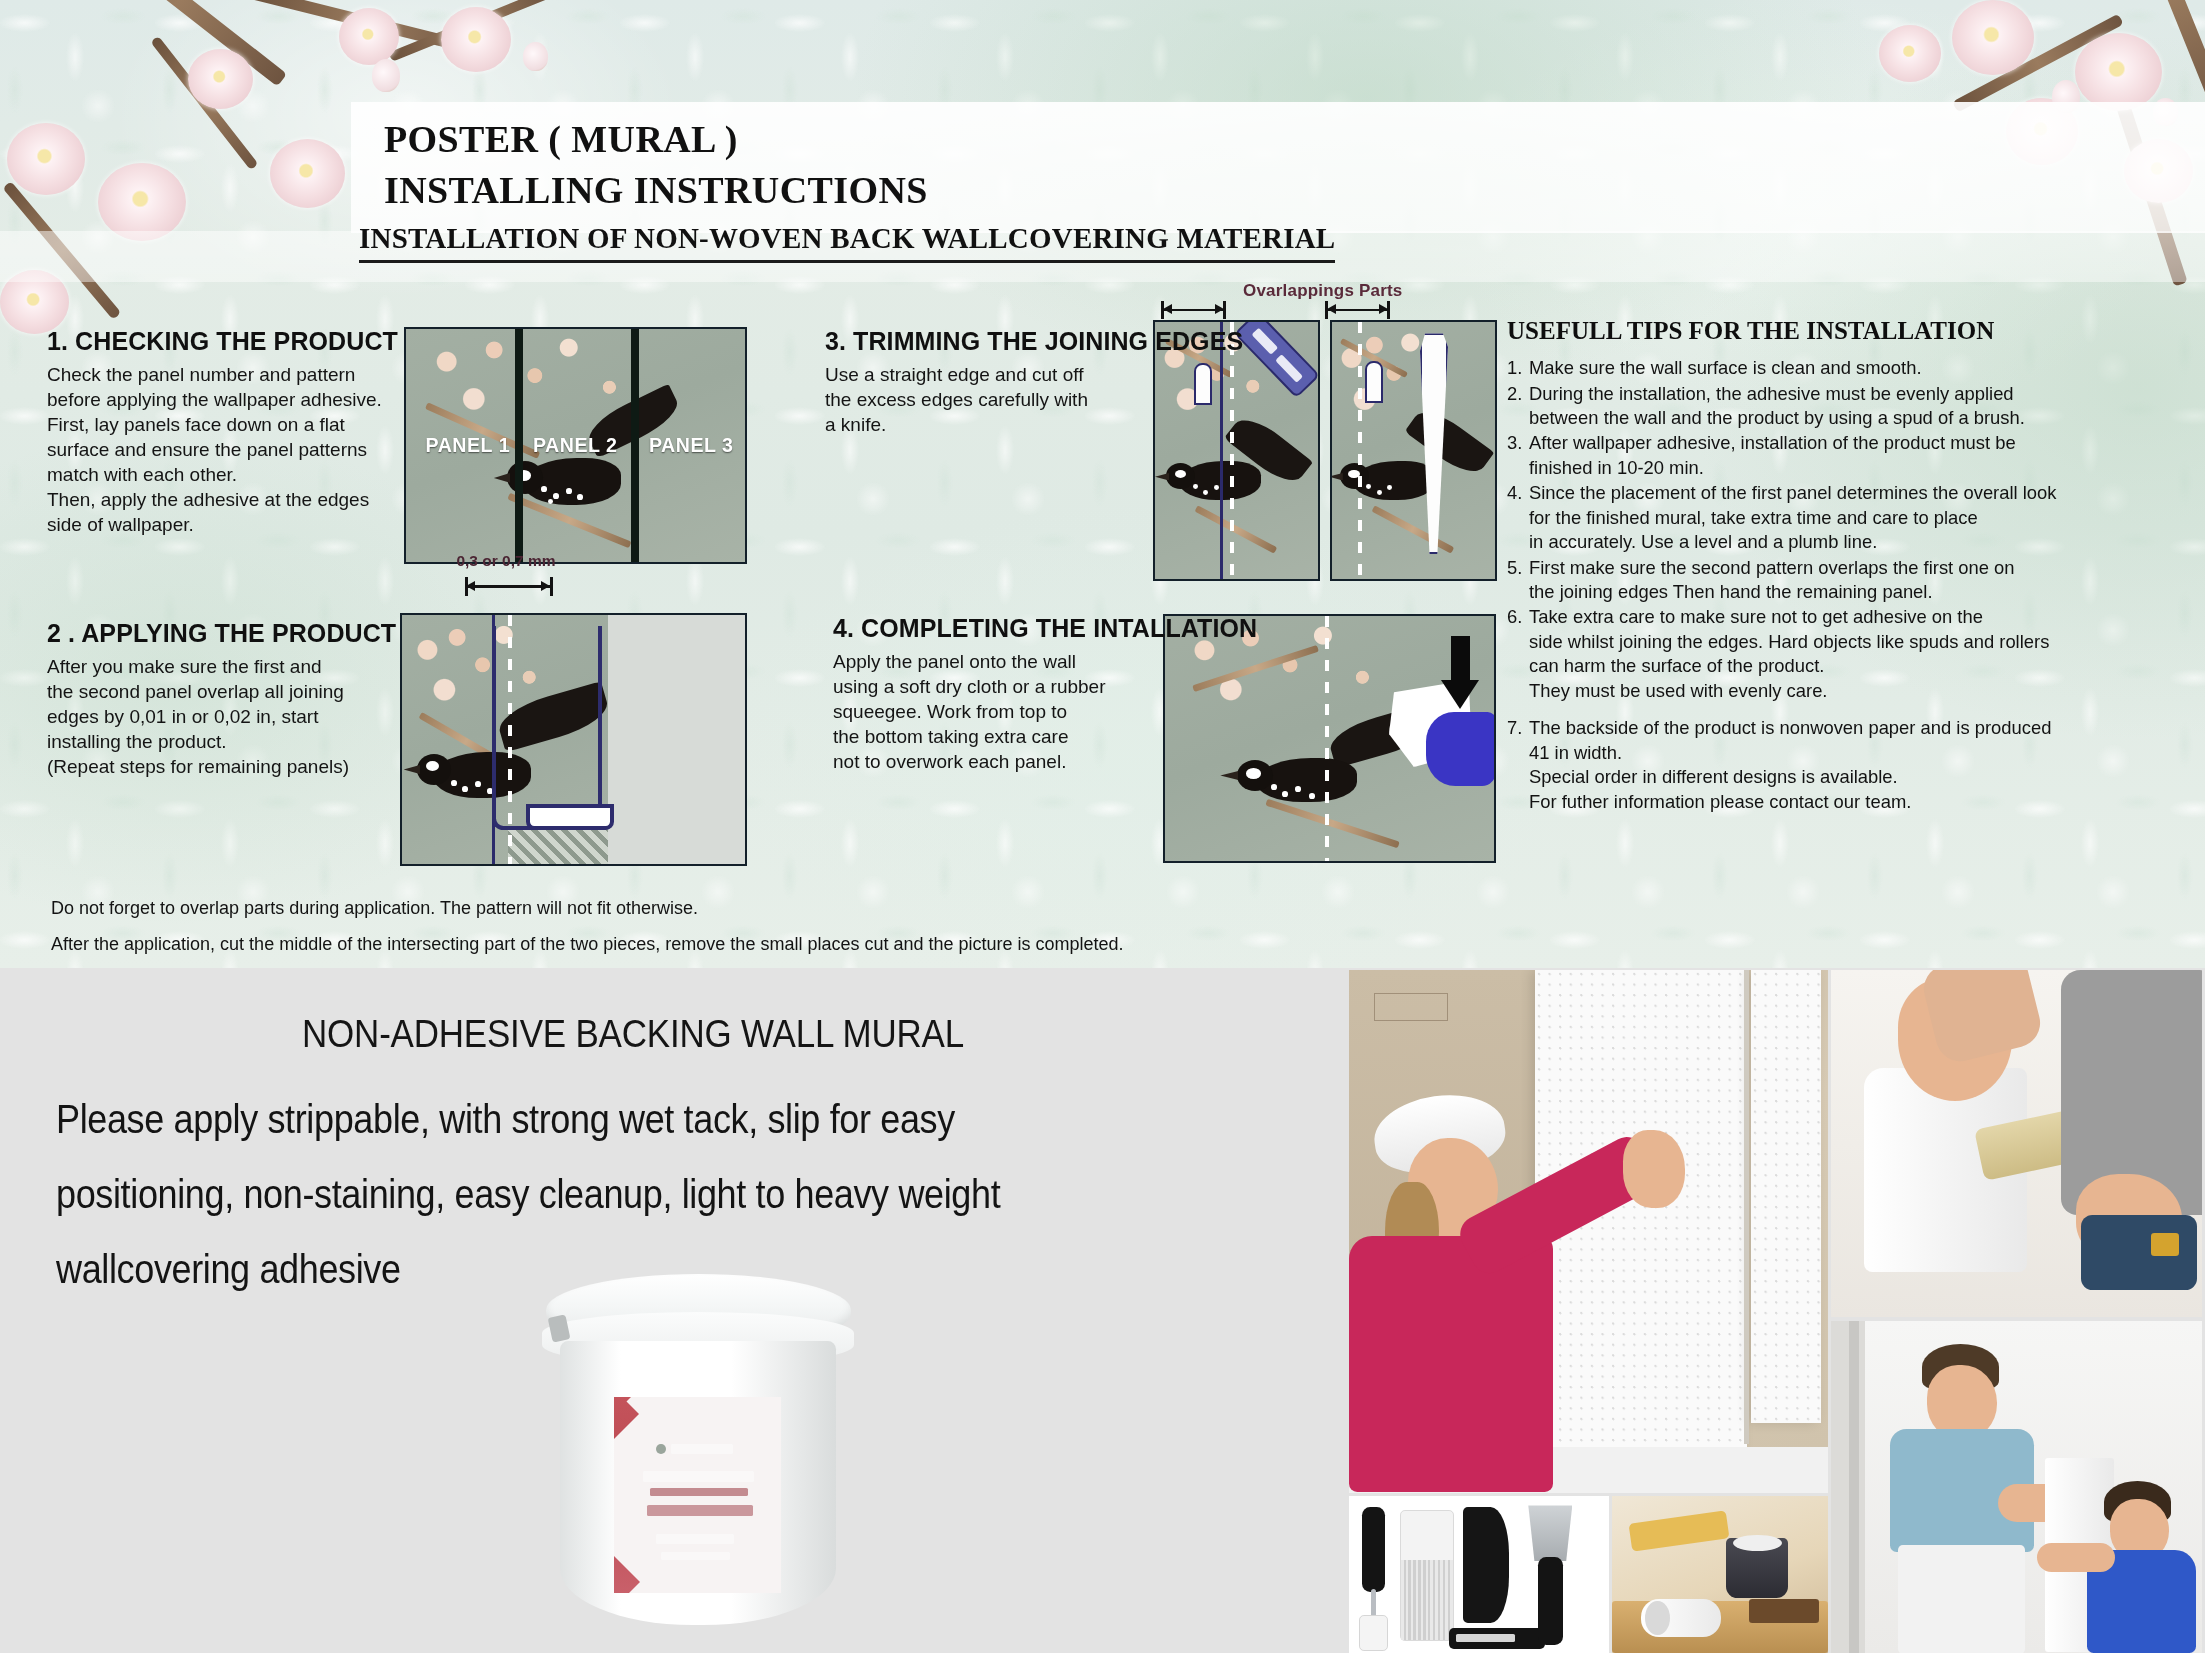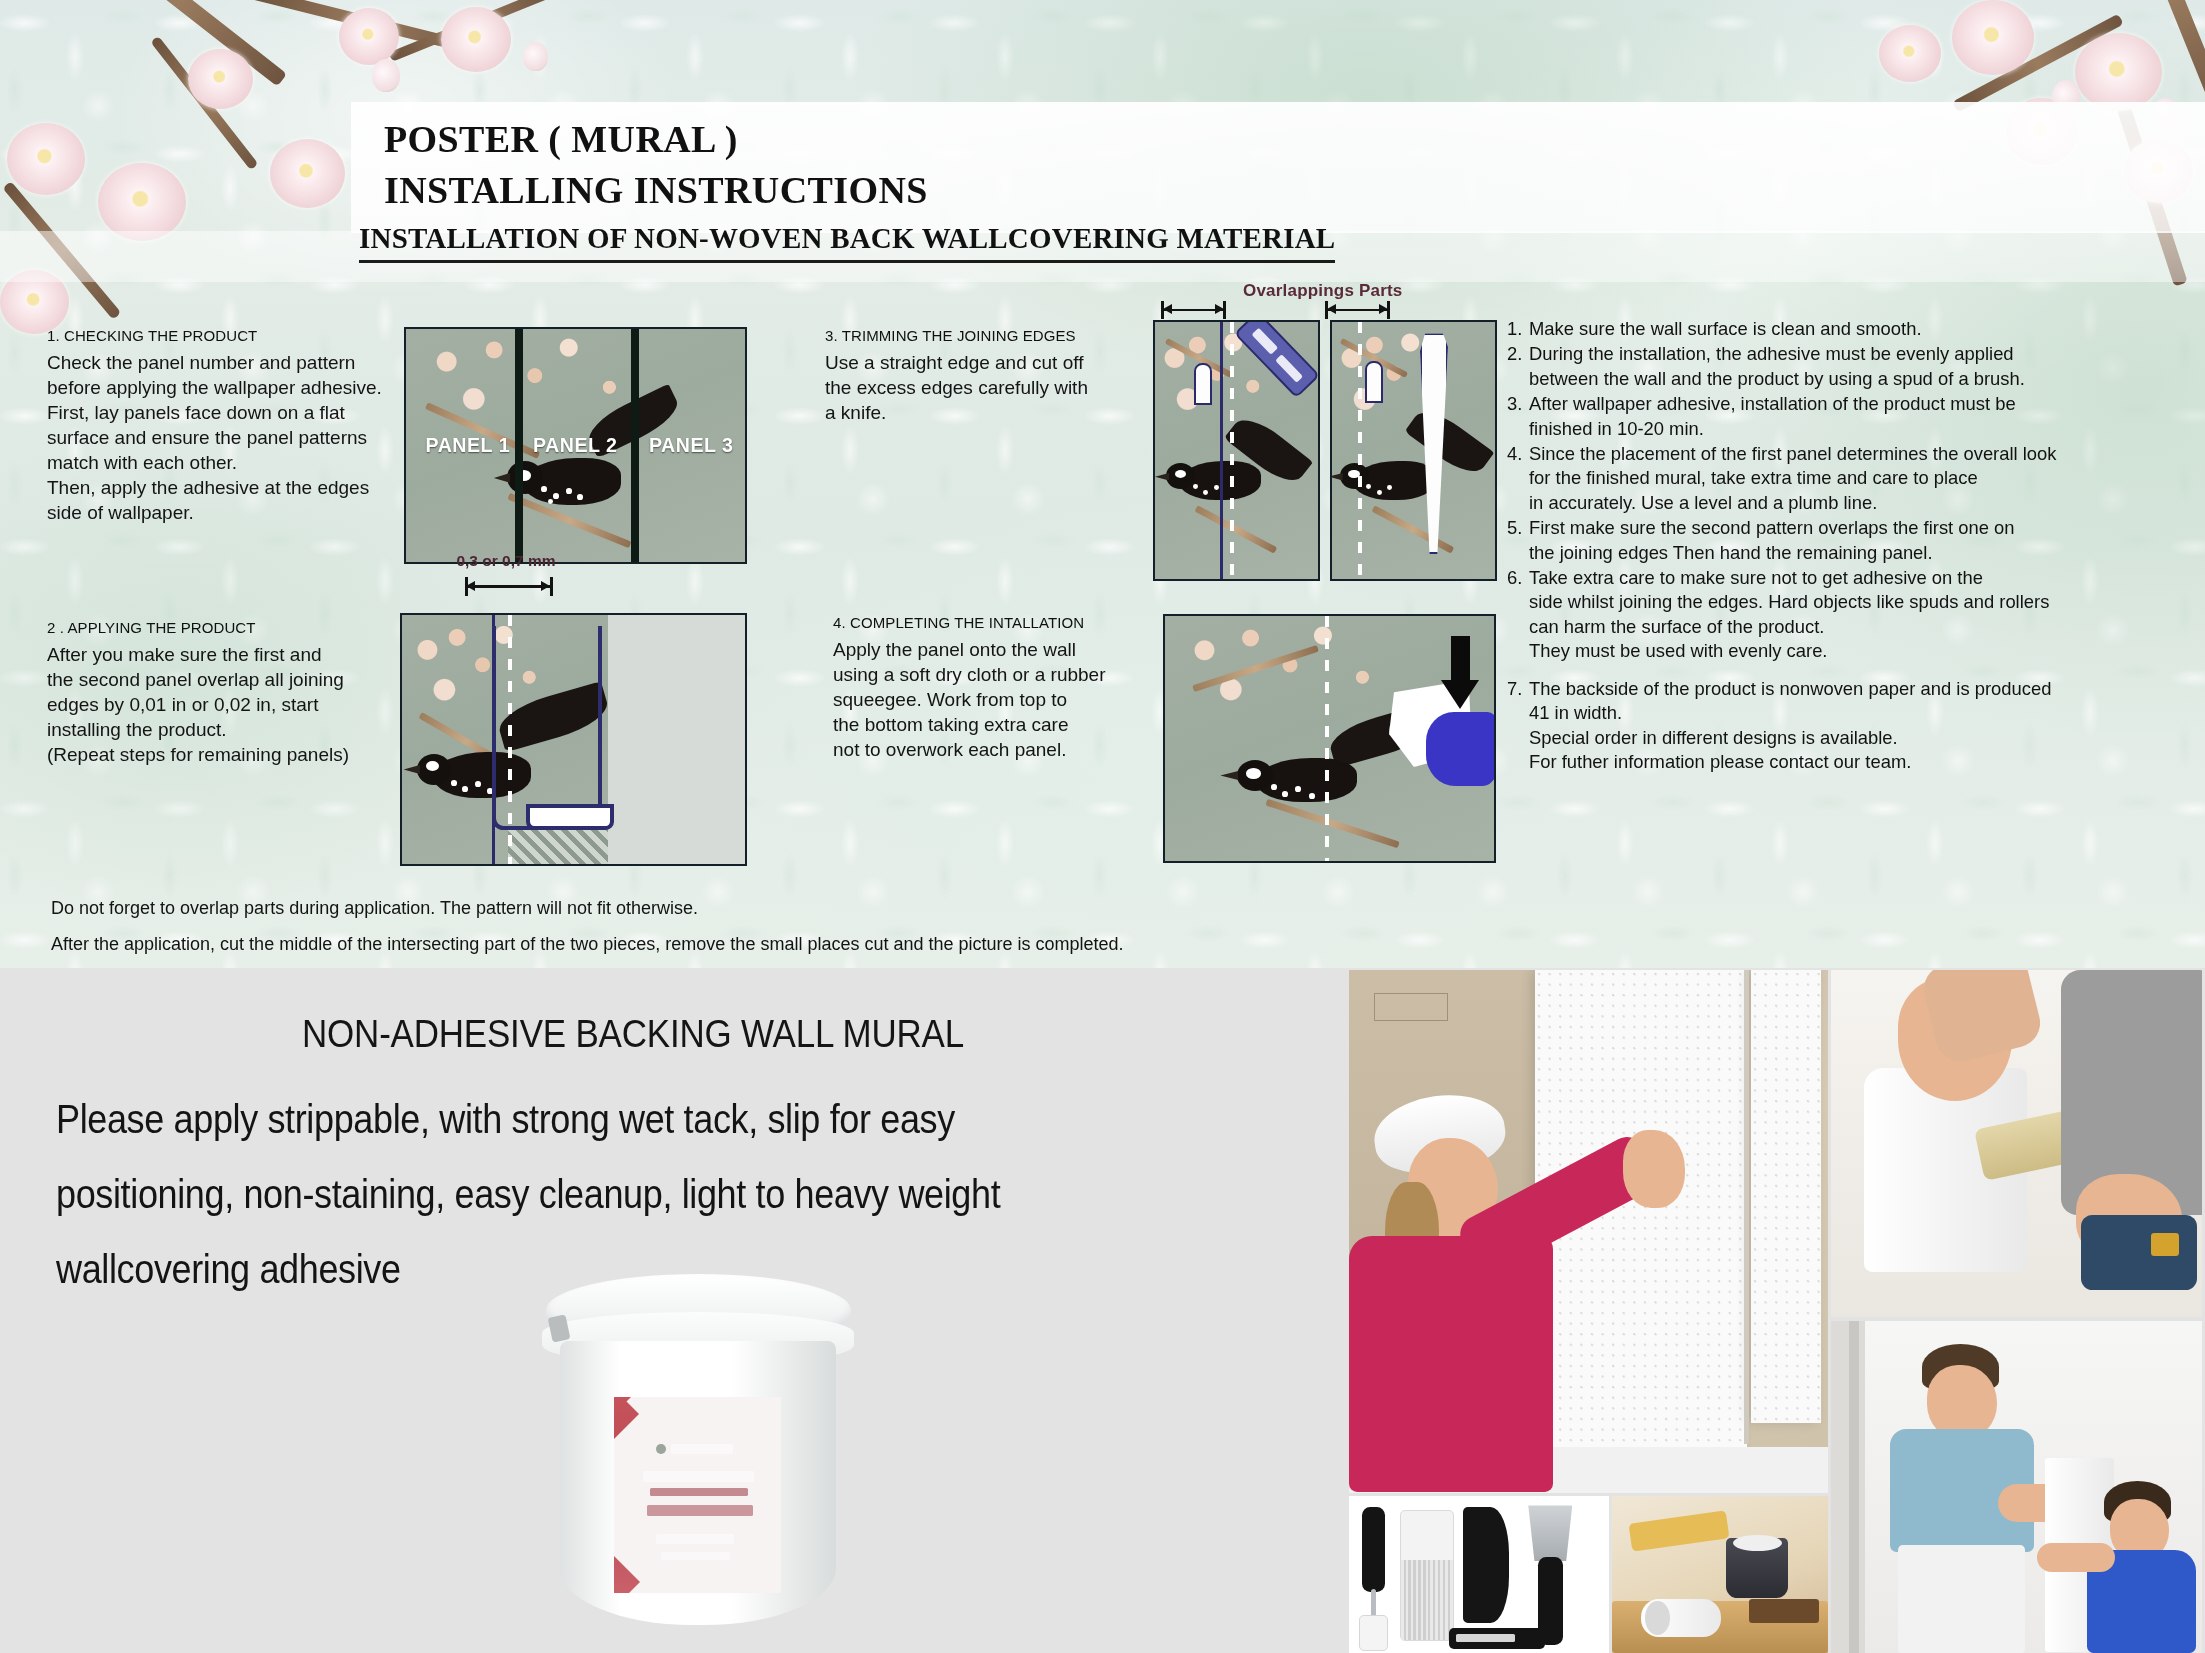--- a/index.html
+++ b/index.html
@@ -65,21 +65,21 @@
   .t-sub {
     position: absolute; left: 359px; top: 222px; z-index: 6;
     font-family: "Liberation Serif", serif; font-weight: bold; color: #111;
     font-size: 29px; letter-spacing: 0.2px; white-space: nowrap;
     padding-bottom: 4.9px; border-bottom: 3.3px solid #1b1b1b;
   }
 
   
   .step { position: absolute; z-index: 6; }
   .step h3 {
-    font-size: 15px; font-weight: normal; color: #101010; letter-spacing: 0.1px;
+    font-size: 25px; font-weight: bold; color: #101010; letter-spacing: 0.1px;
     margin-bottom: 5.7px; white-space: nowrap;
   }
   .step p { font-size: 19px; line-height: 25px; color: #141414; }
 
   
   .tips { position: absolute; left: 1507px; top: 317px; width: 604px; z-index: 6; }
   .tips h3 {
     font-family: "Liberation Serif", serif; font-weight: bold;
     font-size: 25px; color: #0e0e0e; margin-bottom: 11.4px; white-space: nowrap;
   }
@@ -454,20 +454,21 @@
     <div class="dashline" style="left:160px;"></div>
     <div class="cloth" style="left:224px;top:64px;width:83px;height:87px;"></div>
     <div class="glove" style="left:261px;top:96px;width:70px;height:74px;"></div>
     <div class="arrowdown" style="left:276px;top:19.6px;width:39px;height:75px;">
       <div class="shaft" style="left:9.8px;top:0;width:19.6px;height:47px;"></div>
       <div class="head" style="left:0;top:44px;"></div>
     </div>
   </div>
 
   <div class="tips">
+    <h3>USEFULL TIPS FOR THE INSTALLATION</h3>
     <ol>
       <li>
         <span class="num">1.</span>
         <span class="txt">
           <span class="ind">Make sure the wall surface is clean and smooth.</span>
         </span>
       </li>
       <li>
         <span class="num">2.</span>
         <span class="txt">

